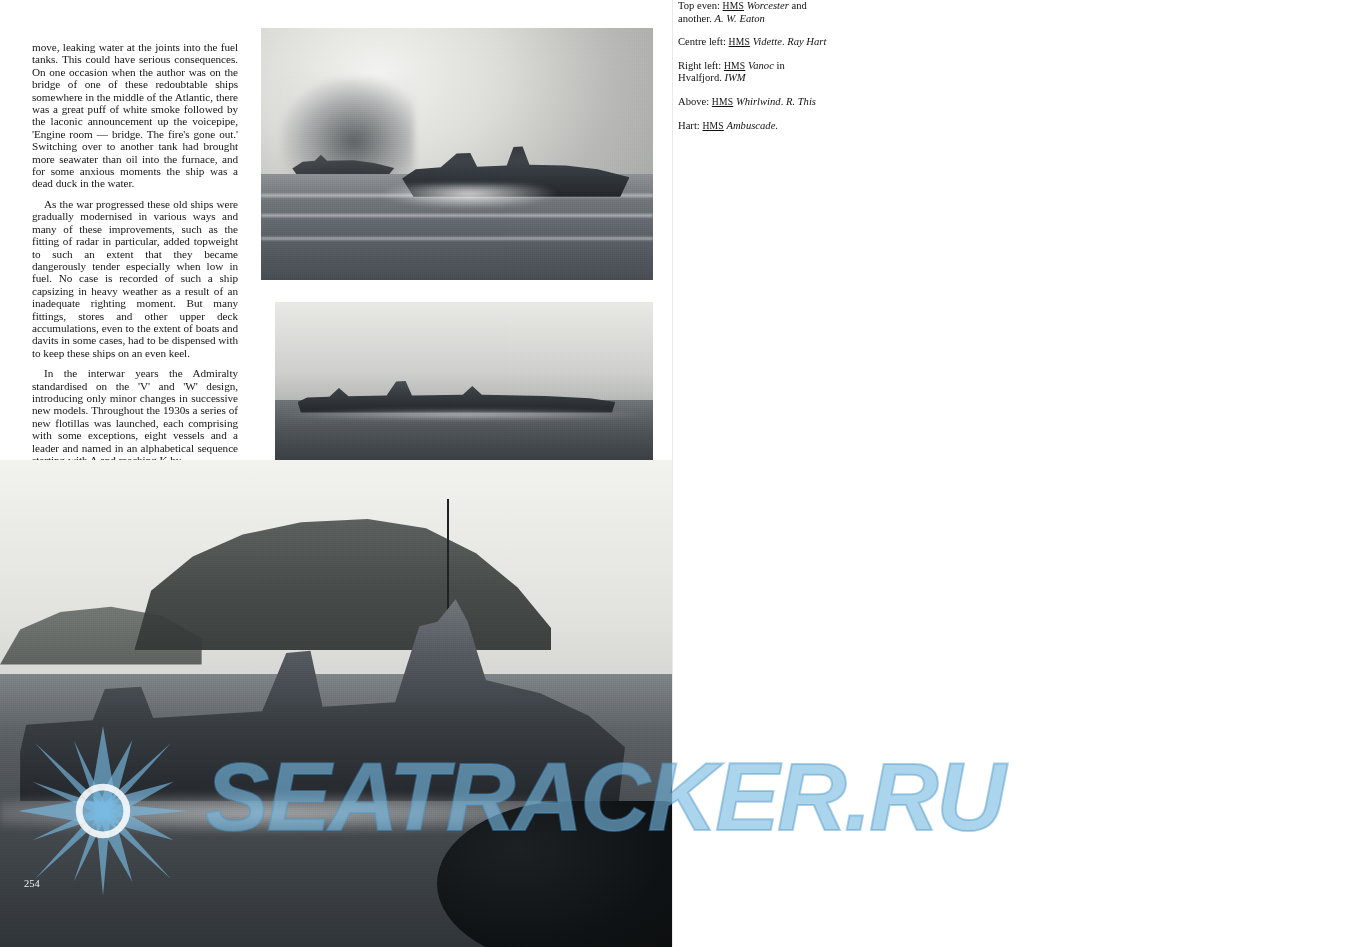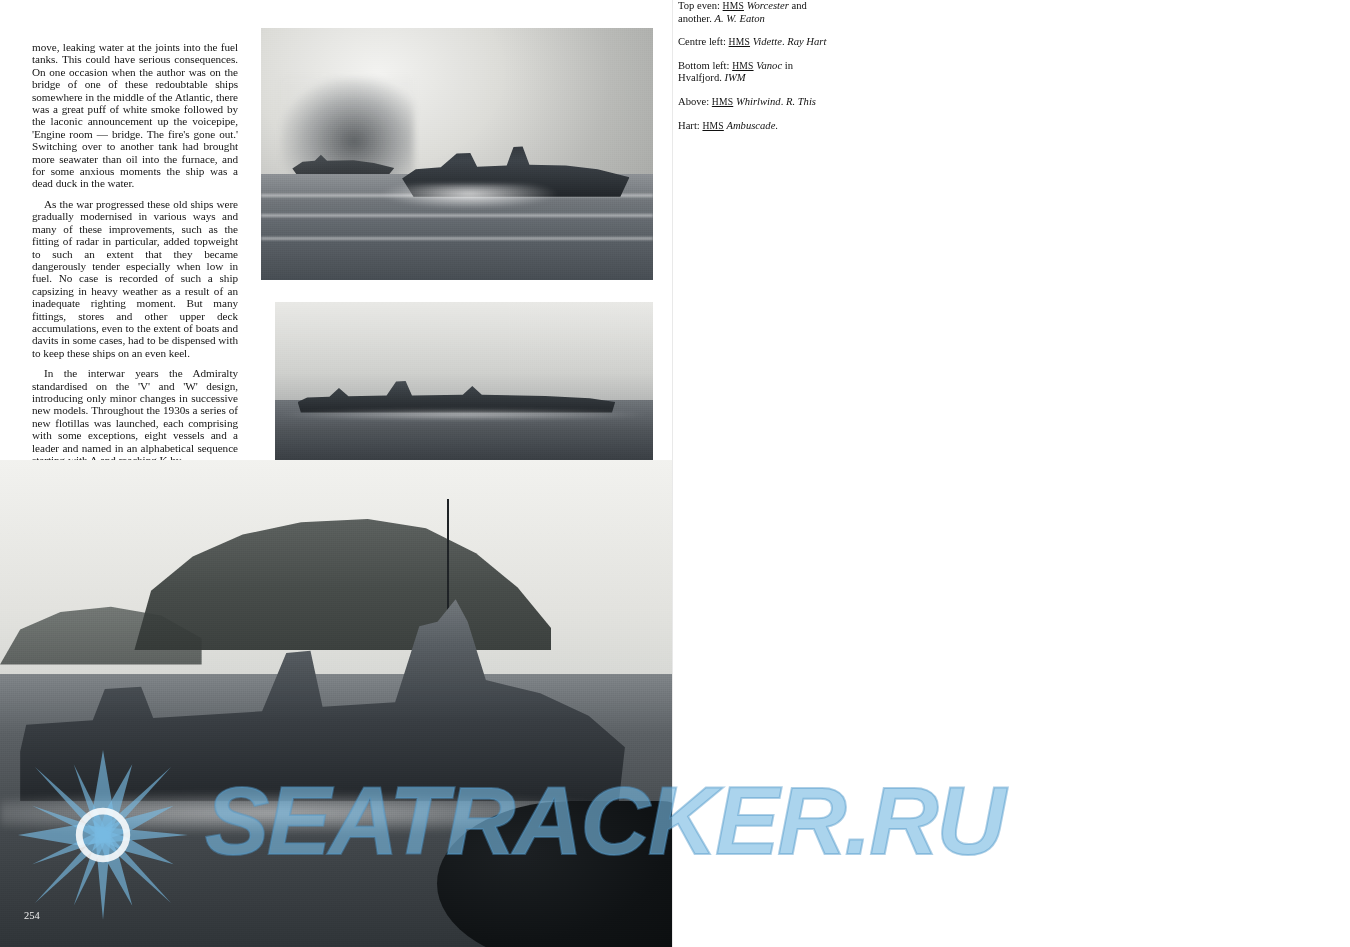--- a/index.html
+++ b/index.html
@@ -216,28 +216,27 @@
     border-radius: 60% 20% 20% 60% / 60% 40% 40% 60%;
     filter: blur(0.6px);
   }
 
   
   .folio {
     position: absolute;
     font-size: 10.5px;
     color: #2a2a2a;
     font-family: "Liberation Serif", serif;
-    margin-top: 32px;
   }
   #folio-left  { left: 24px;  top: 878px; color:#f0f0f0; }
 
   
   #watermark {
     position: absolute;
-    left: 0; top: 740px;
+    left: 0; top: 716px;
     width: 1350px; height: 200px;
     pointer-events: none;
     user-select: none;
   }
   #watermark .wm-text {
     position: absolute;
     left: 205px;
     top: 26px;
     font-family: "Liberation Sans", sans-serif;
     font-weight: 700;
@@ -314,21 +313,21 @@
         <span class="it">Worcester</span><span> and another.</span>
         <span class="it">A. W. Eaton</span>
       </p>
       <p>
         <span>Centre left:</span>
         <span class="sc">HMS</span>
         <span class="it">Vidette</span><span>.</span>
         <span class="it">Ray Hart</span>
       </p>
       <p>
-        <span>Bottom left:</span>
+        <span>Right left:</span>
         <span class="sc">HMS</span>
         <span class="it">Vanoc</span><span> in Hvalfjord.</span>
         <span class="it">IWM</span>
       </p>
       <p>
         <span>Above:</span>
         <span class="sc">HMS</span>
         <span class="it">Whirlwind</span><span>.</span>
         <span class="it">R. This</span>
       </p>

